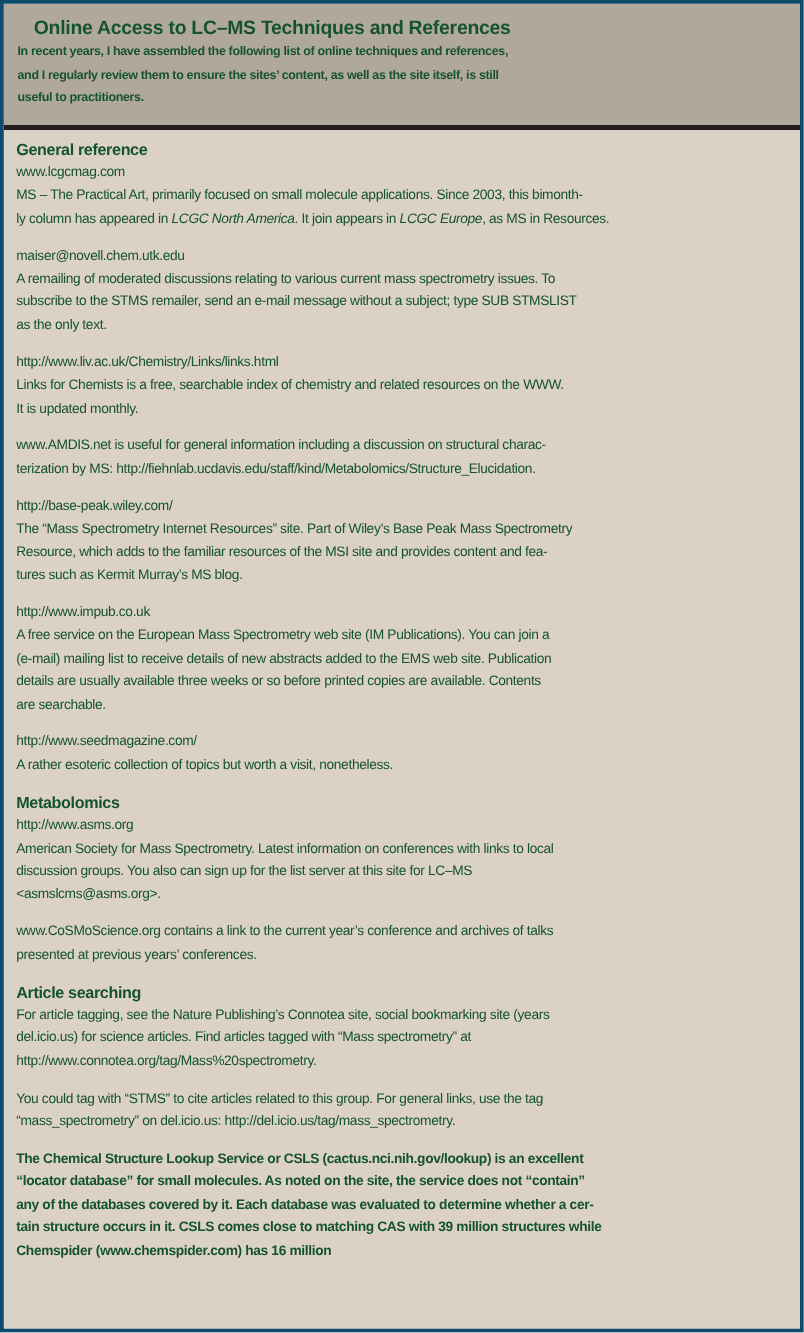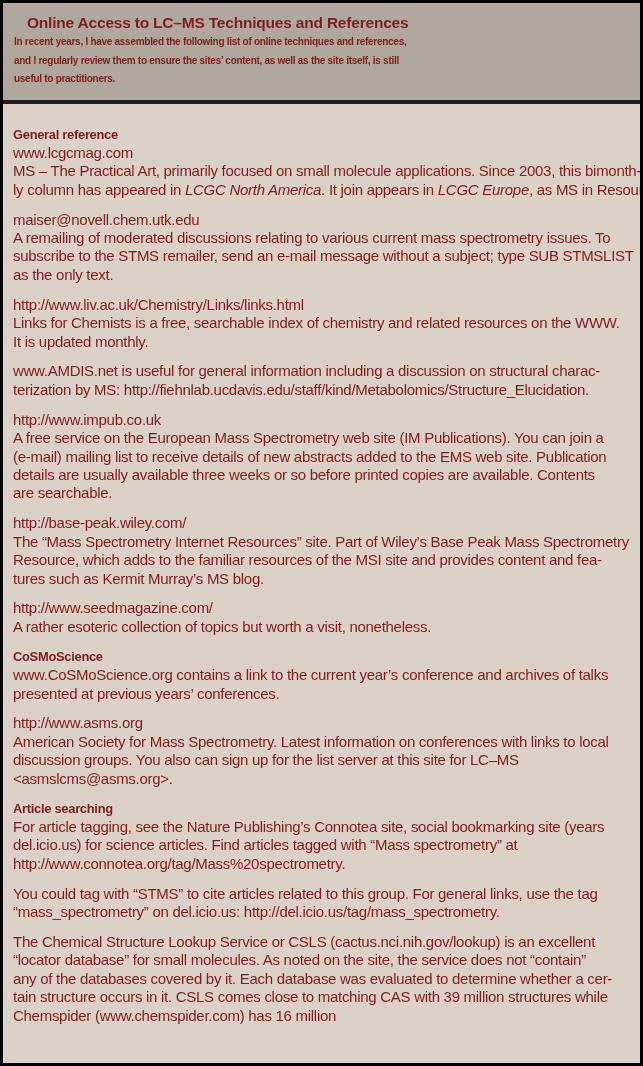--- a/index.html
+++ b/index.html
@@ -1,23 +1,23 @@
 <!DOCTYPE html>
 <html><head>
 <meta charset="utf-8">
 <style>
   html, body { margin: 0; padding: 0; background: #ffffff; }
   .panel {
     width: 643px;
     height: 1066px;
     box-sizing: border-box;
-    border: 3px solid #000000;
+    border: 3px solid #0c4a6e;
     background: #dbd1c7;
     font-family: "Liberation Sans", sans-serif;
-    color: #7f1d1d;
+    color: #14532d;
     overflow: hidden;
   }
   .hdr {
     background: #b1a89d;
     border-bottom: 4px solid #231f20;
     padding: 9px 11px 11px 11px;
     box-sizing: border-box;
   }
   .title {
     font-size: 15.5px;
@@ -28,39 +28,39 @@
     white-space: pre;
   }
   .intro {
     font-size: 10px;
     line-height: 18.5px;
     letter-spacing: -0.28px;
     white-space: pre;
     font-weight: bold;
   }
   .bdy {
-    padding: 22px 10px;
+    padding: 7px 10px;
   }
   .bdy h3 {
     margin: 0;
     font-size: 12.9px;
     font-weight: 700;
     line-height: 18.4px;
     letter-spacing: -0.28px;
     white-space: pre;
   }
   .entry {
     margin: 0 0 11.5px 0;
-    font-size: 15px;
+    font-size: 11px;
     line-height: 18.4px;
     letter-spacing: -0.28px;
     white-space: pre;
   }
   .sec .entry:last-child { margin-bottom: 11.5px; }
-  .sec:last-child .entry:last-child { margin-bottom: 0; }
+  .sec:last-child .entry:last-child { margin-bottom: 0; font-weight: bold; }
   .entry i { font-style: italic; }
 </style>
 </head>
 <body>
 
 <div class="panel">
 
   <div class="hdr">
     <div class="title">Online Access to LC–MS Techniques and References</div>
     <div class="intro">In recent years, I have assembled the following list of online techniques and references,
@@ -77,41 +77,41 @@
 ly column has appeared in </span><i>LCGC North America</i><span>. It join appears in </span><i>LCGC Europe</i><span>, as MS in Resources.</span></p>
       <p class="entry">maiser@novell.chem.utk.edu
 A remailing of moderated discussions relating to various current mass spectrometry issues. To
 subscribe to the STMS remailer, send an e-mail message without a subject; type SUB STMSLIST
 as the only text.</p>
       <p class="entry">http://www.liv.ac.uk/Chemistry/Links/links.html
 Links for Chemists is a free, searchable index of chemistry and related resources on the WWW.
 It is updated monthly.</p>
       <p class="entry">www.AMDIS.net is useful for general information including a discussion on structural charac-
 terization by MS: http://fiehnlab.ucdavis.edu/staff/kind/Metabolomics/Structure_Elucidation.</p>
+      <p class="entry">http://base-peak.wiley.com/
+The “Mass Spectrometry Internet Resources” site. Part of Wiley’s Base Peak Mass Spectrometry
+Resource, which adds to the familiar resources of the MSI site and provides content and fea-
+tures such as Kermit Murray’s MS blog.</p>
       <p class="entry">http://www.impub.co.uk
 A free service on the European Mass Spectrometry web site (IM Publications). You can join a
 (e-mail) mailing list to receive details of new abstracts added to the EMS web site. Publication
 details are usually available three weeks or so before printed copies are available. Contents
 are searchable.</p>
-      <p class="entry">http://base-peak.wiley.com/
-The “Mass Spectrometry Internet Resources” site. Part of Wiley’s Base Peak Mass Spectrometry
-Resource, which adds to the familiar resources of the MSI site and provides content and fea-
-tures such as Kermit Murray’s MS blog.</p>
       <p class="entry">http://www.seedmagazine.com/
 A rather esoteric collection of topics but worth a visit, nonetheless.</p>
     </div>
 
     <div class="sec">
-      <h3>CoSMoScience</h3>
-      <p class="entry">www.CoSMoScience.org contains a link to the current year’s conference and archives of talks
-presented at previous years’ conferences.</p>
+      <h3>Metabolomics</h3>
       <p class="entry">http://www.asms.org
 American Society for Mass Spectrometry. Latest information on conferences with links to local
 discussion groups. You also can sign up for the list server at this site for LC–MS
 &lt;asmslcms@asms.org&gt;.</p>
+      <p class="entry">www.CoSMoScience.org contains a link to the current year’s conference and archives of talks
+presented at previous years’ conferences.</p>
     </div>
 
     <div class="sec">
       <h3>Article searching</h3>
       <p class="entry">For article tagging, see the Nature Publishing’s Connotea site, social bookmarking site (years
 del.icio.us) for science articles. Find articles tagged with “Mass spectrometry” at
 http://www.connotea.org/tag/Mass%20spectrometry.</p>
       <p class="entry">You could tag with “STMS” to cite articles related to this group. For general links, use the tag
 “mass_spectrometry” on del.icio.us: http://del.icio.us/tag/mass_spectrometry.</p>
       <p class="entry">The Chemical Structure Lookup Service or CSLS (cactus.nci.nih.gov/lookup) is an excellent

